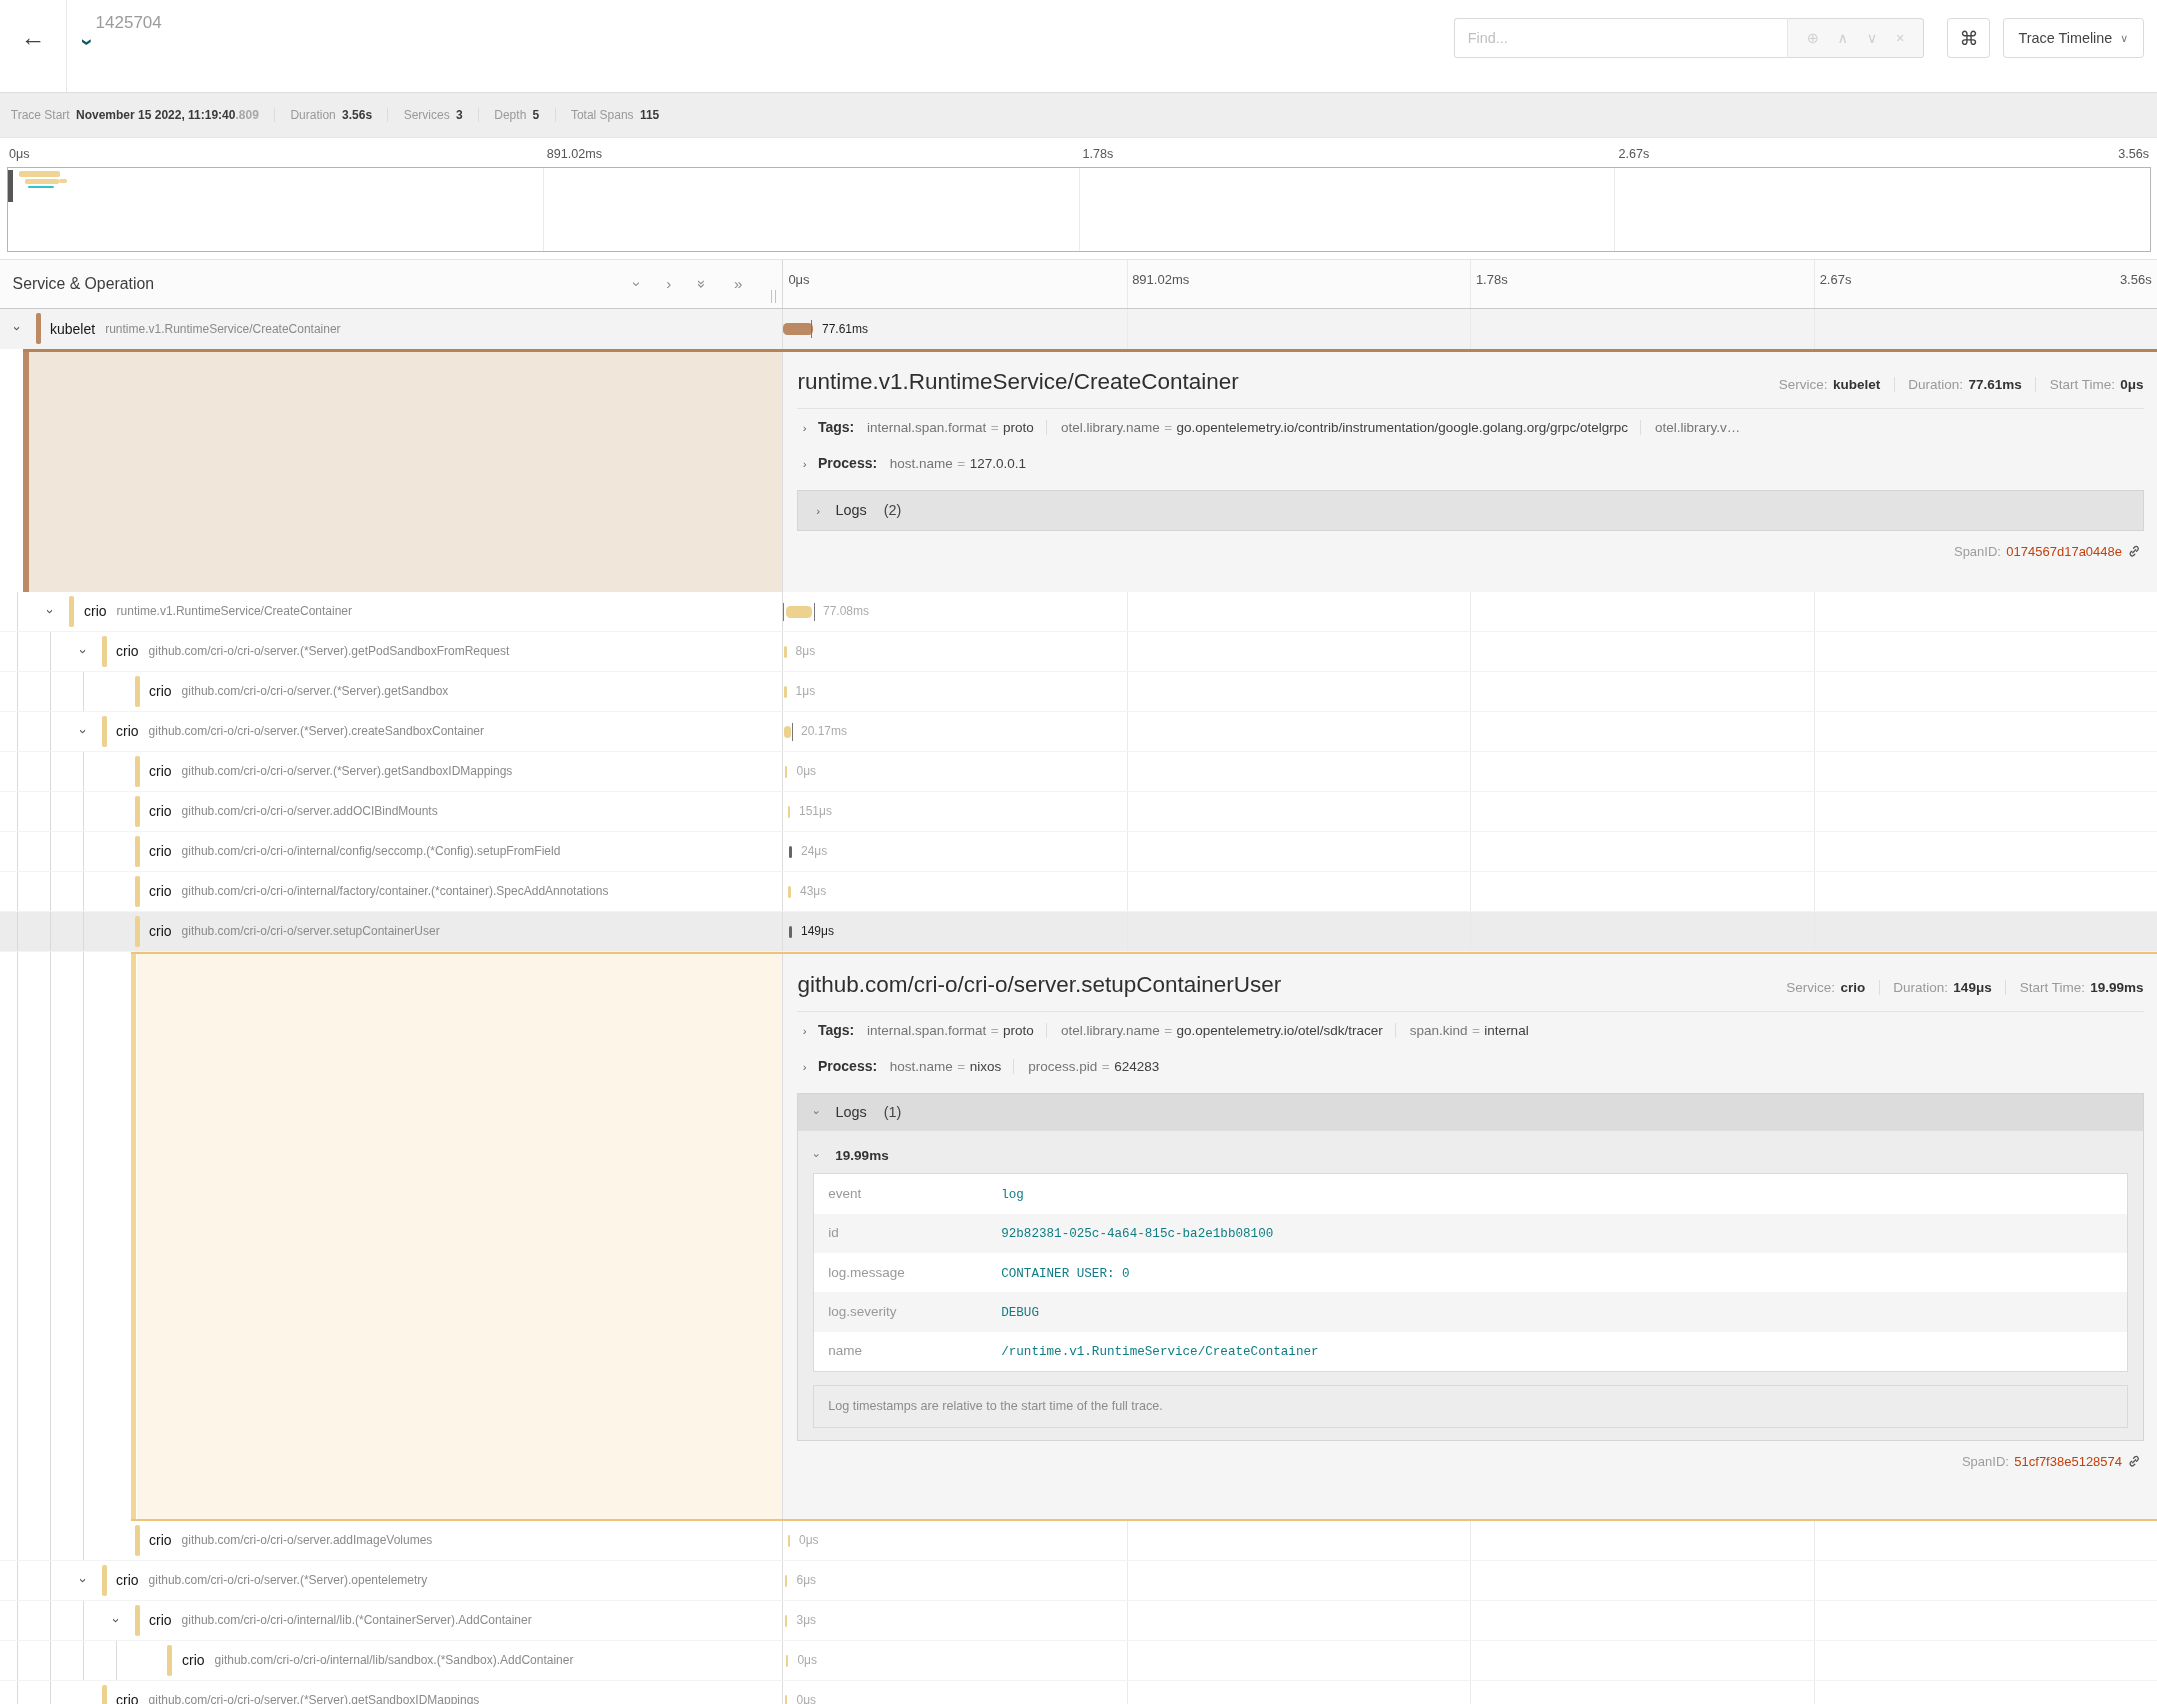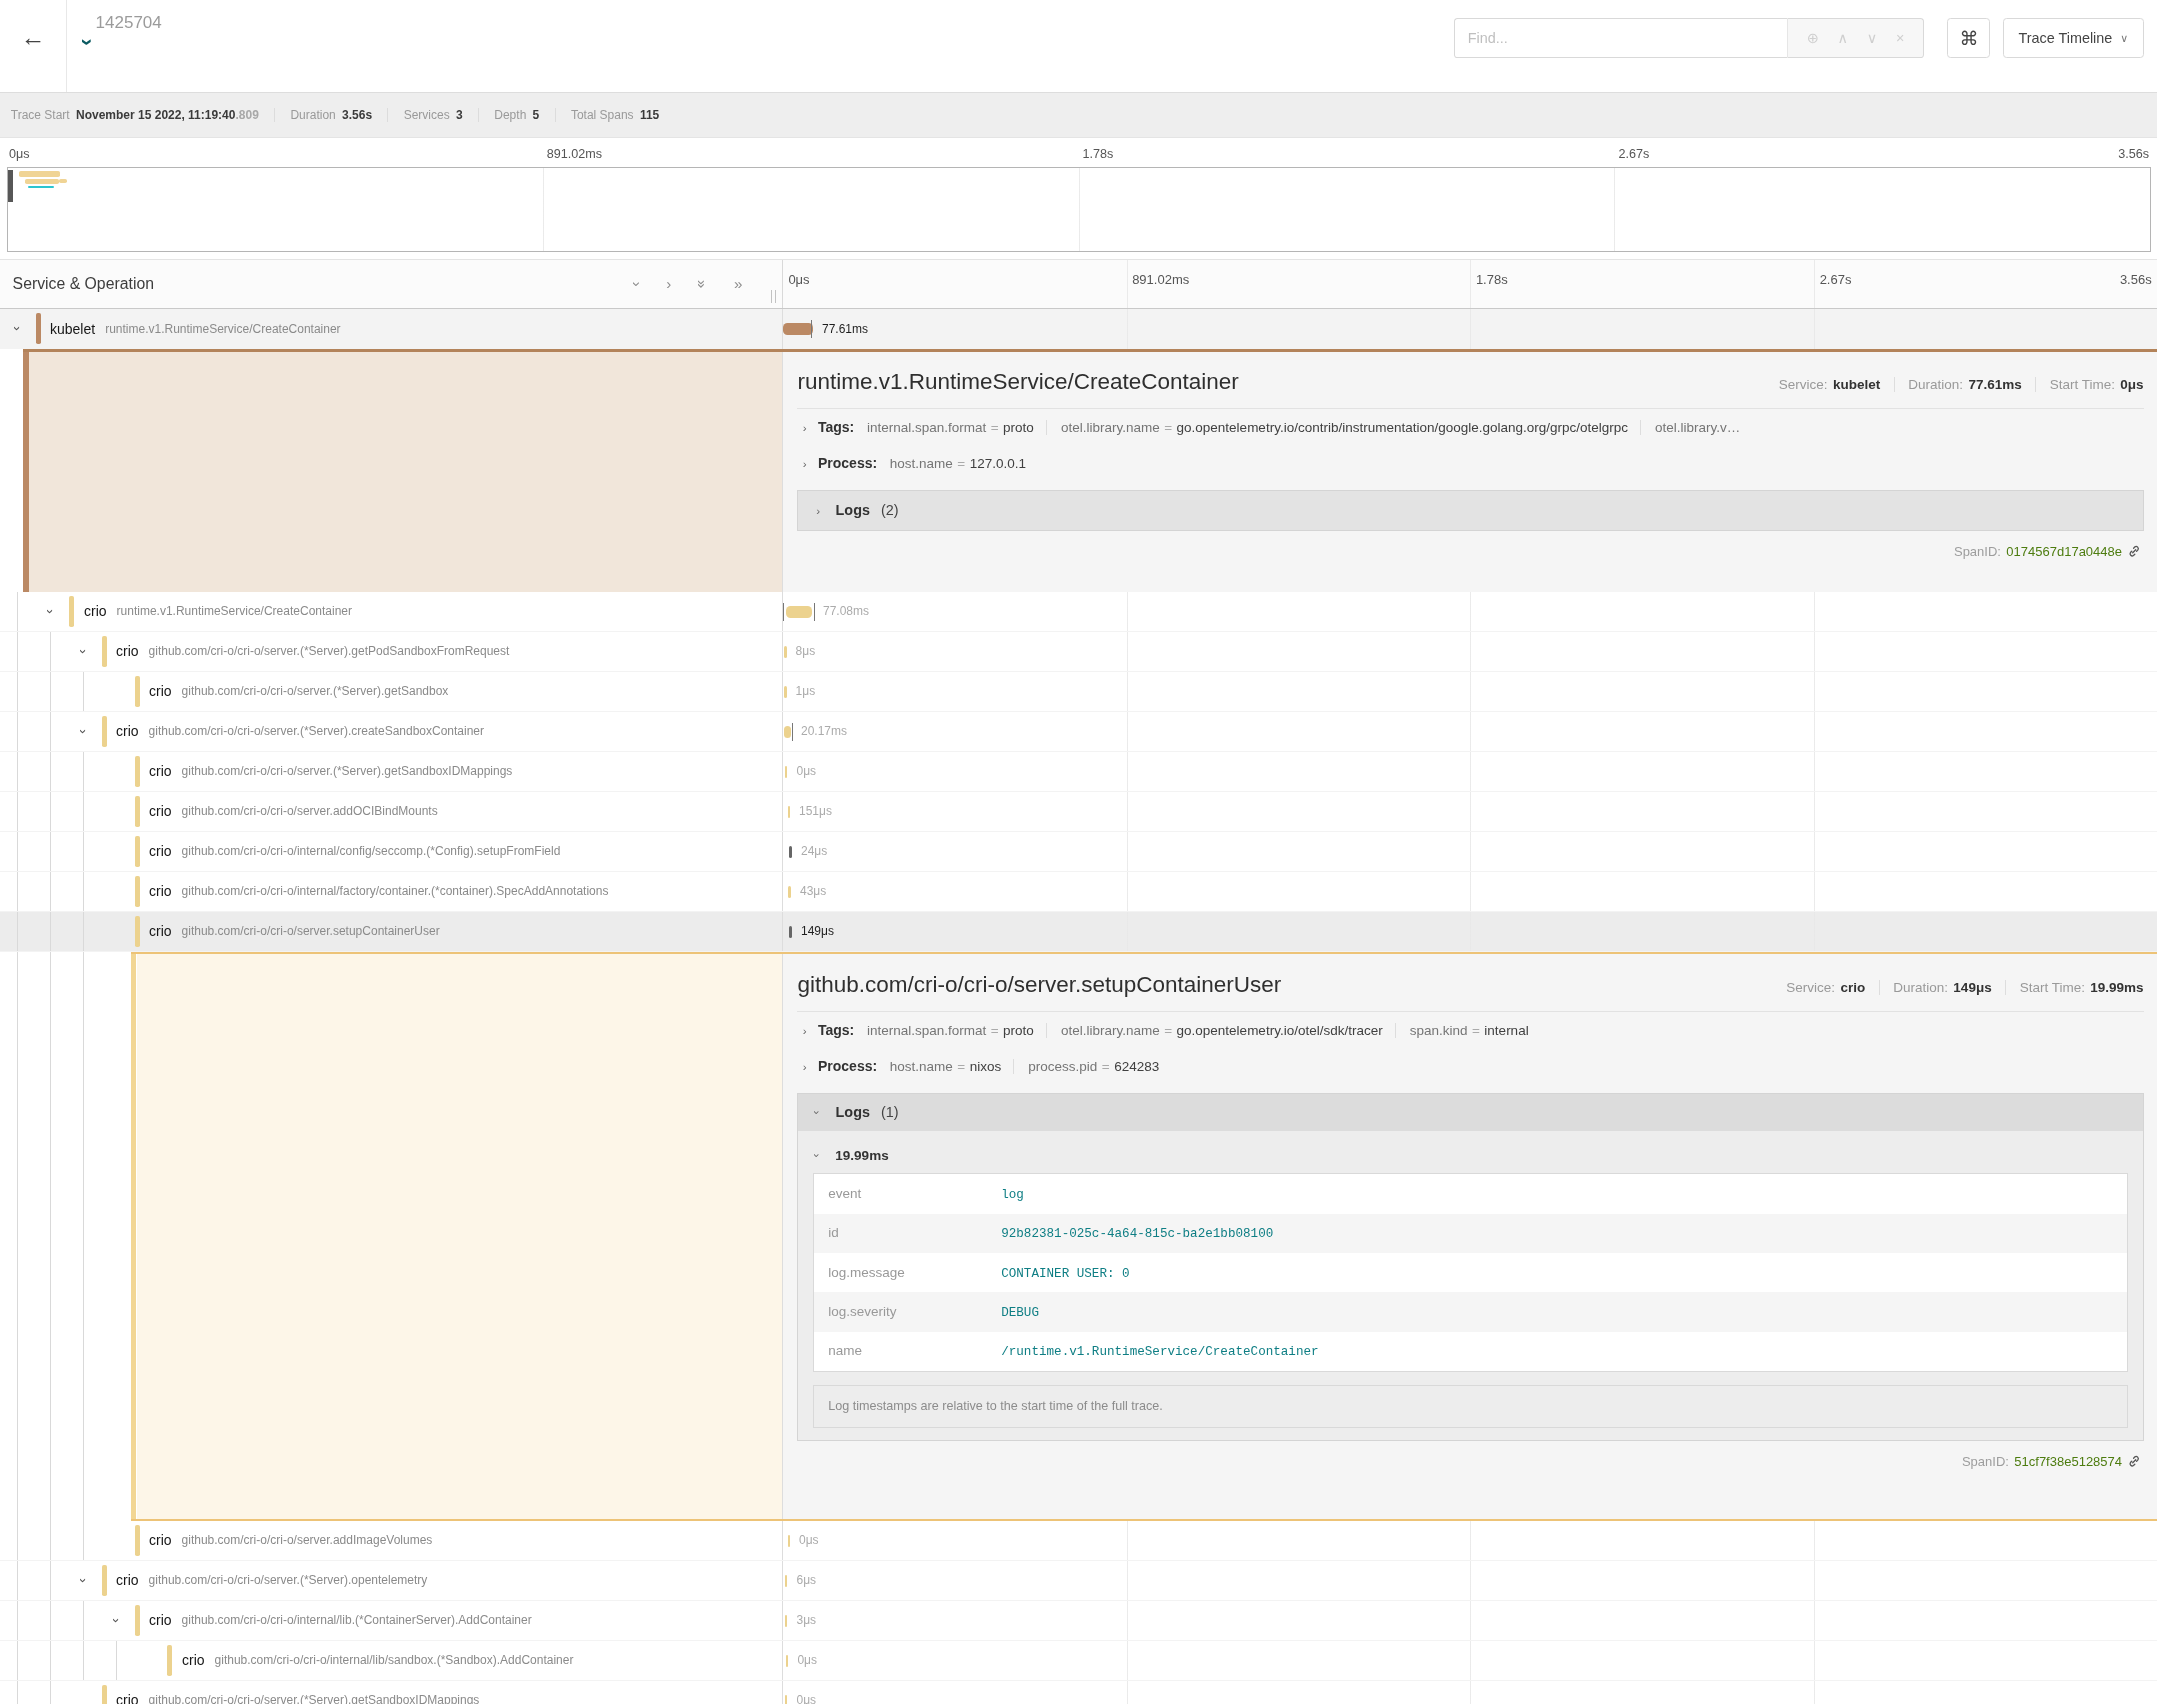--- a/index.html
+++ b/index.html
@@ -110,25 +110,25 @@
   .m-value{font-weight:700;color:#333;}
   .kv-row{display:flex;align-items:baseline;padding:10px 1.8px;font-size:13.5px;white-space:nowrap;overflow:hidden;cursor:pointer;}
   .kv-caret{color:#666;font-size:11.7px;margin-right:8px;width:10.8px;display:inline-block;text-align:center;}
   .kv-title{font-weight:700;color:#333;margin-right:12.6px;font-size:14px;}
   .kv-item{color:#757575;}
   .kv-item + .kv-item{border-left:0.9px solid #ddd;margin-left:12px;padding-left:14px;}
   .kv-eq{color:#aaa;margin:0 4.5px;}
   .kv-val{color:#404040;}
   .logs-bar{background:#e3e3e3;border:0.9px solid #d4d4d4;padding:11.7px 14.4px;font-size:14.4px;
     margin-top:9px;color:#333;cursor:pointer;}
-  .lb-title{font-weight:700;margin-right:7px;}
+  .lb-title{font-weight:400;margin-right:13px;}
   .count{color:#444;}
   .spanid-row{margin-top:12.6px;text-align:center;font-size:13px;color:#9d9d9d;
     display:flex;justify-content:flex-end;align-items:center;gap:5.4px;padding-right:1.8px;}
-  .spanid-val{color:#4d7c0f;}
+  .spanid-val{color:#c2410c;}
   .link-svg{cursor:pointer;}
 
   
   .logs-wrap2{margin-top:9px;border:0.9px solid #d4d4d4;}
   .logs-head{background:#dcdcdc;padding:10.8px 14.4px;font-size:14.4px;color:#333;cursor:pointer;}
   .logs-body{background:#ededed;padding:9px 14.4px 12.6px;}
   .entry-head{font-weight:700;font-size:13.5px;color:#333;padding:8px 0 10px;cursor:pointer;}
   .entry-head .kv-caret{font-weight:400;}
   .log-table{background:#fff;border:0.9px solid #d9d9d9;}
   .log-row{display:flex;align-items:baseline;padding:11.7px 14.4px;font-size:13.5px;}

